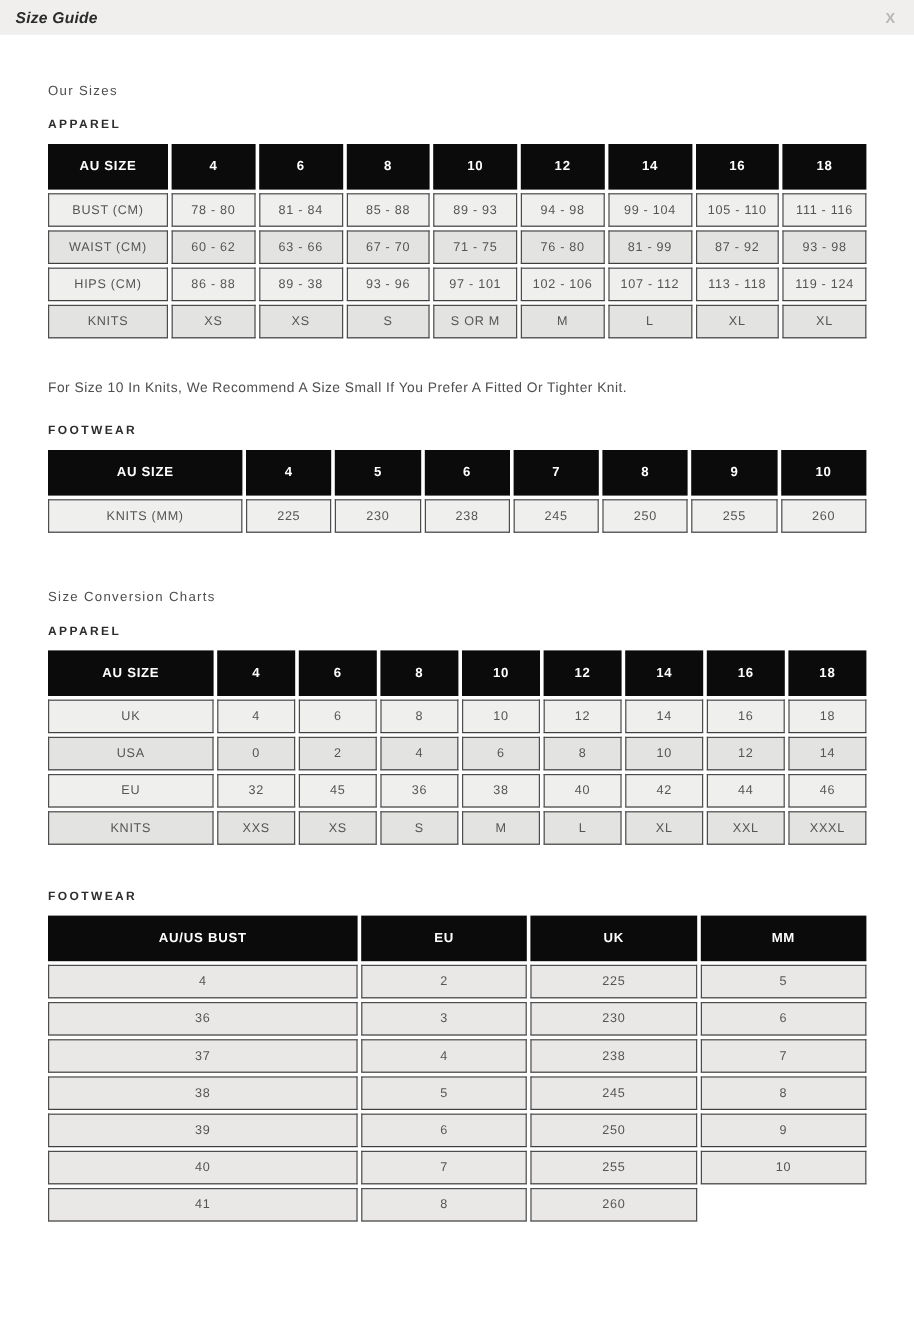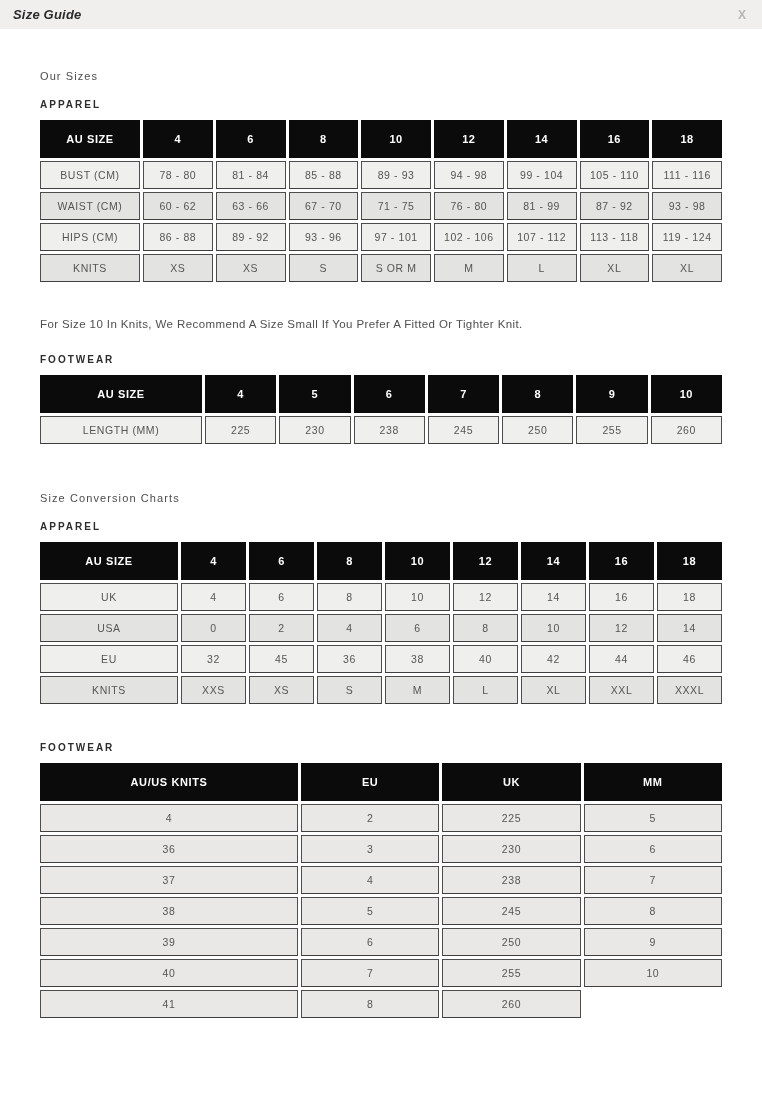--- a/index.html
+++ b/index.html
@@ -77,21 +77,21 @@
       <div class="cell td dark">60 - 62</div>
       <div class="cell td dark">63 - 66</div>
       <div class="cell td dark">67 - 70</div>
       <div class="cell td dark">71 - 75</div>
       <div class="cell td dark">76 - 80</div>
       <div class="cell td dark">81 - 99</div>
       <div class="cell td dark">87 - 92</div>
       <div class="cell td dark">93 - 98</div>
       <div class="cell td">HIPS (CM)</div>
       <div class="cell td">86 - 88</div>
-      <div class="cell td">89 - 92</div>
+      <div class="cell td">89 - 38</div>
       <div class="cell td">93 - 96</div>
       <div class="cell td">97 - 101</div>
       <div class="cell td">102 - 106</div>
       <div class="cell td">107 - 112</div>
       <div class="cell td">113 - 118</div>
       <div class="cell td">119 - 124</div>
       <div class="cell td dark">KNITS</div>
       <div class="cell td dark">XS</div>
       <div class="cell td dark">XS</div>
       <div class="cell td dark">S</div>
@@ -107,21 +107,21 @@
   <div class="seclabel mt-label-big">FOOTWEAR</div>
   <div class="tbl t-footwear1">
       <div class="cell th">AU SIZE</div>
       <div class="cell th">4</div>
       <div class="cell th">5</div>
       <div class="cell th">6</div>
       <div class="cell th">7</div>
       <div class="cell th">8</div>
       <div class="cell th">9</div>
       <div class="cell th">10</div>
-      <div class="cell td">LENGTH (MM)</div>
+      <div class="cell td">KNITS (MM)</div>
       <div class="cell td">225</div>
       <div class="cell td">230</div>
       <div class="cell td">238</div>
       <div class="cell td">245</div>
       <div class="cell td">250</div>
       <div class="cell td">255</div>
       <div class="cell td">260</div>
     </div>
 
   <div class="heading second">Size Conversion Charts</div>
@@ -170,21 +170,21 @@
       <div class="cell td dark">S</div>
       <div class="cell td dark">M</div>
       <div class="cell td dark">L</div>
       <div class="cell td dark">XL</div>
       <div class="cell td dark">XXL</div>
       <div class="cell td dark">XXXL</div>
     </div>
 
   <div class="seclabel mt-label-bigger">FOOTWEAR</div>
   <div class="tbl t-footwear2 uniform">
-      <div class="cell th">AU/US KNITS</div>
+      <div class="cell th">AU/US BUST</div>
       <div class="cell th">EU</div>
       <div class="cell th">UK</div>
       <div class="cell th">MM</div>
       <div class="cell td">4</div>
       <div class="cell td">2</div>
       <div class="cell td">225</div>
       <div class="cell td">5</div>
       <div class="cell td">36</div>
       <div class="cell td">3</div>
       <div class="cell td">230</div>

